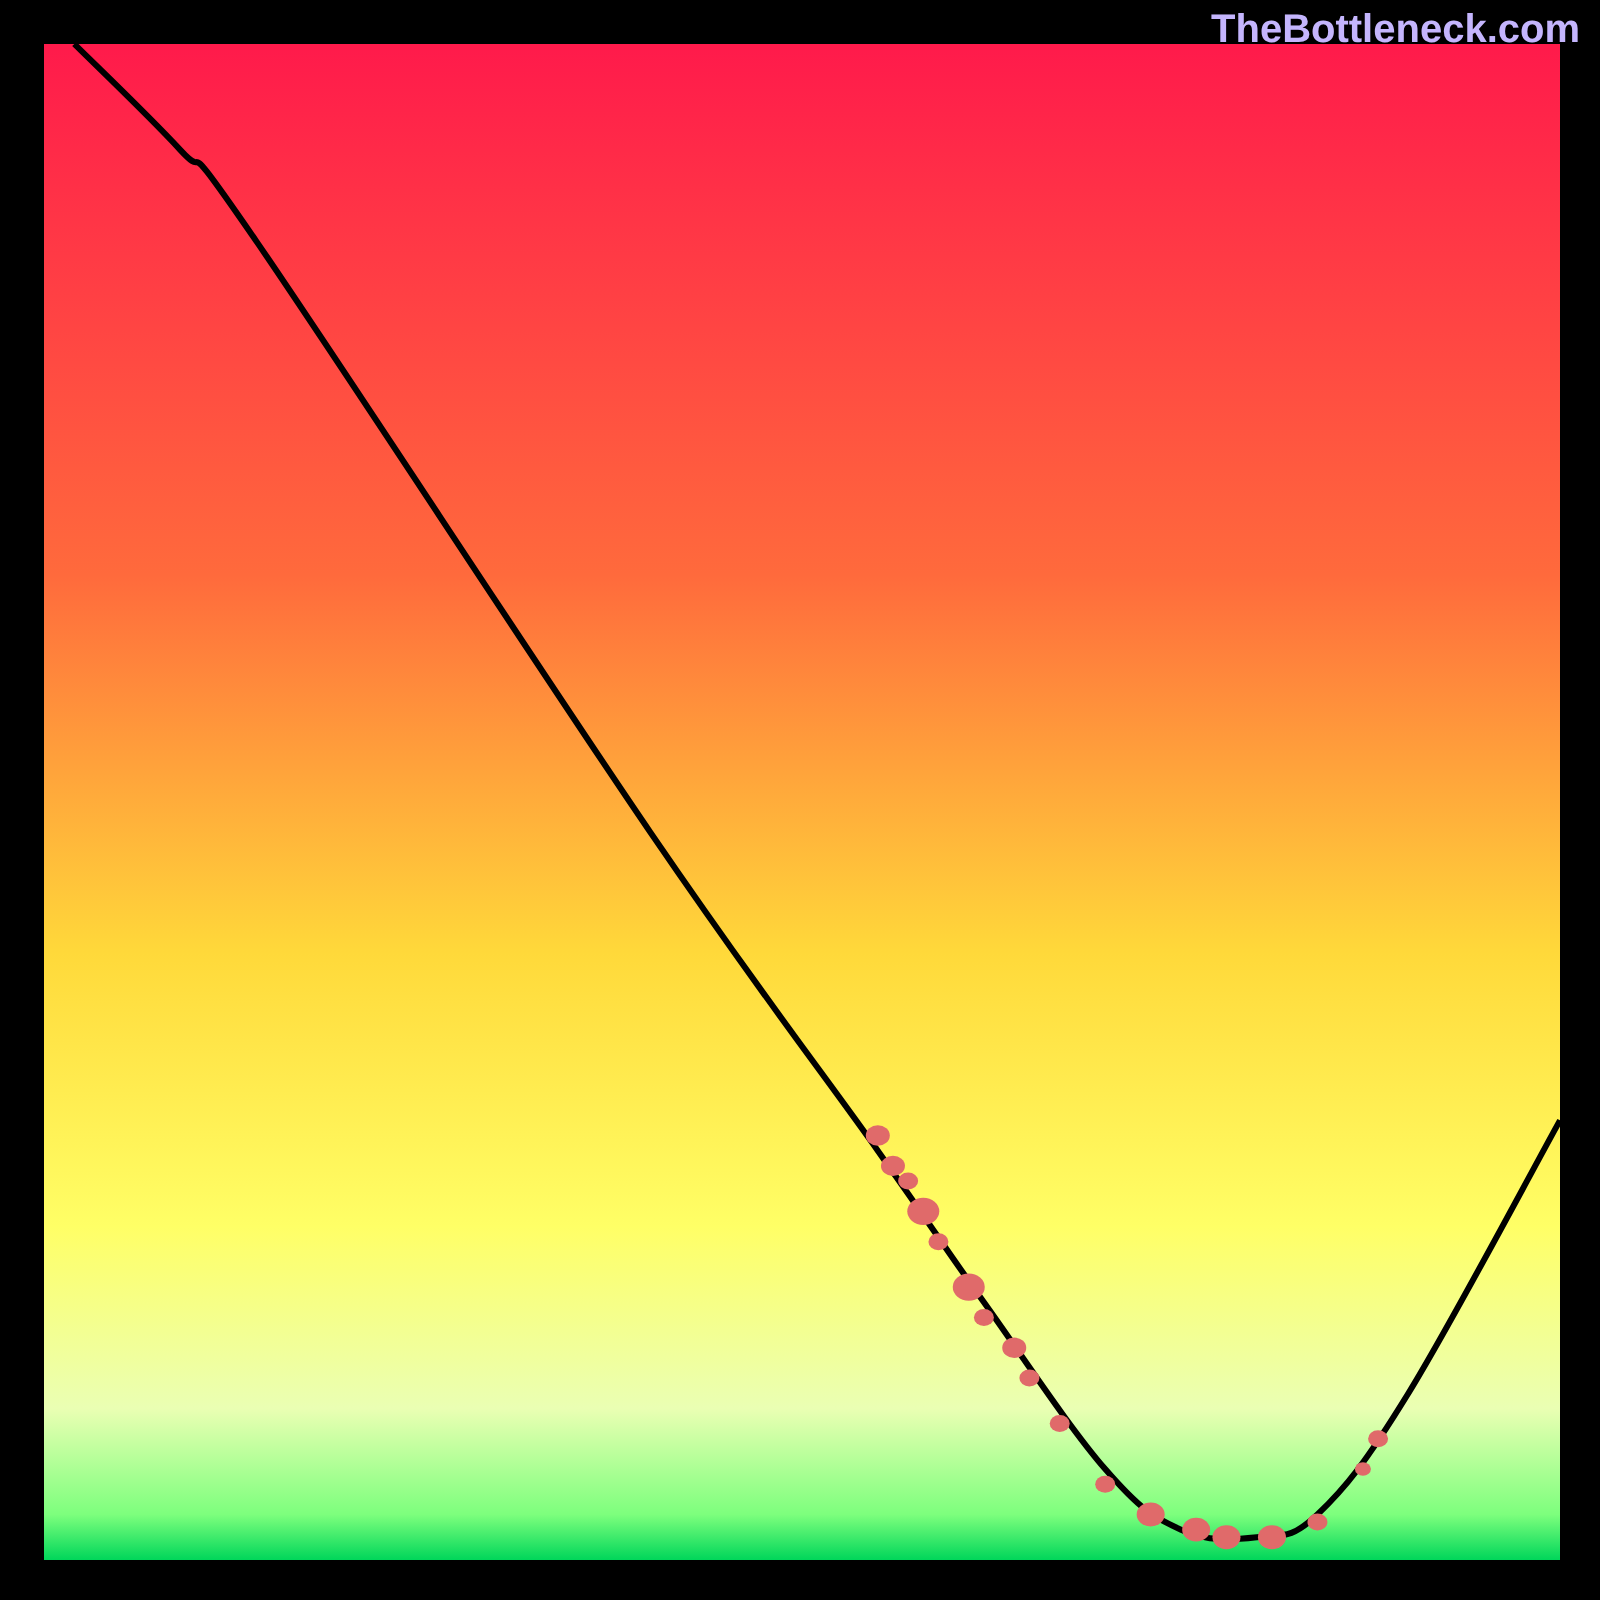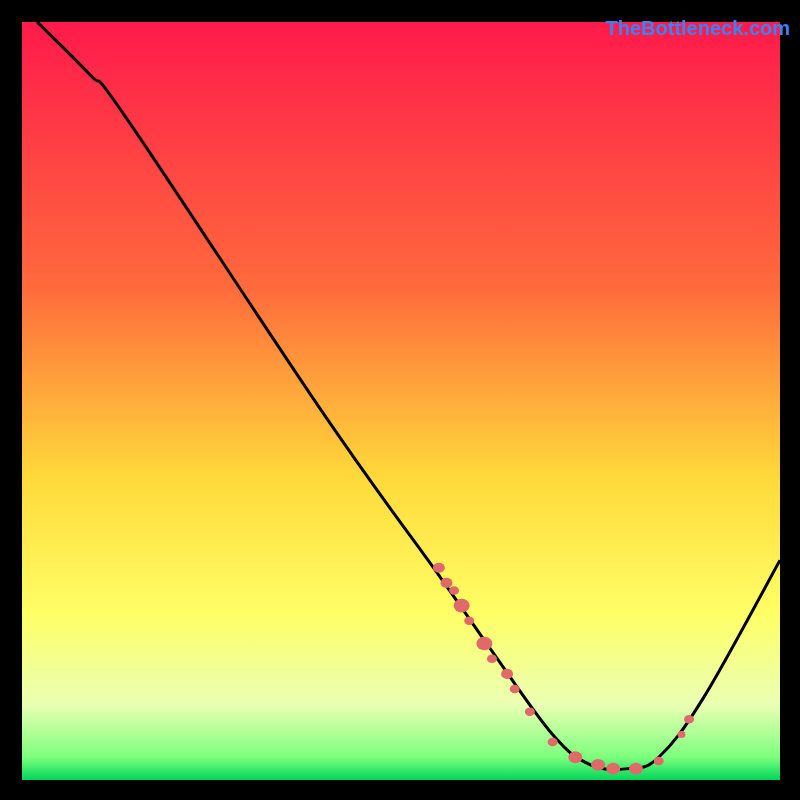--- a/index.html
+++ b/index.html
@@ -13,25 +13,24 @@
   }
   .frame {
     position: relative;
     width: 800px;
     height: 800px;
   }
   .attribution {
     position: absolute;
     top: 4px;
     right: 10px;
-    color: #3b82f6;
+    color: #c4b5fd;
     font-size: 20px;
     font-weight: bold;
     z-index: 10;
-    margin-top: 13px;
   }
   .plot {
     position: absolute;
     left: 22px;
     top: 22px;
     width: 758px;
     height: 758px;
     box-sizing: border-box;
   }
   svg {

